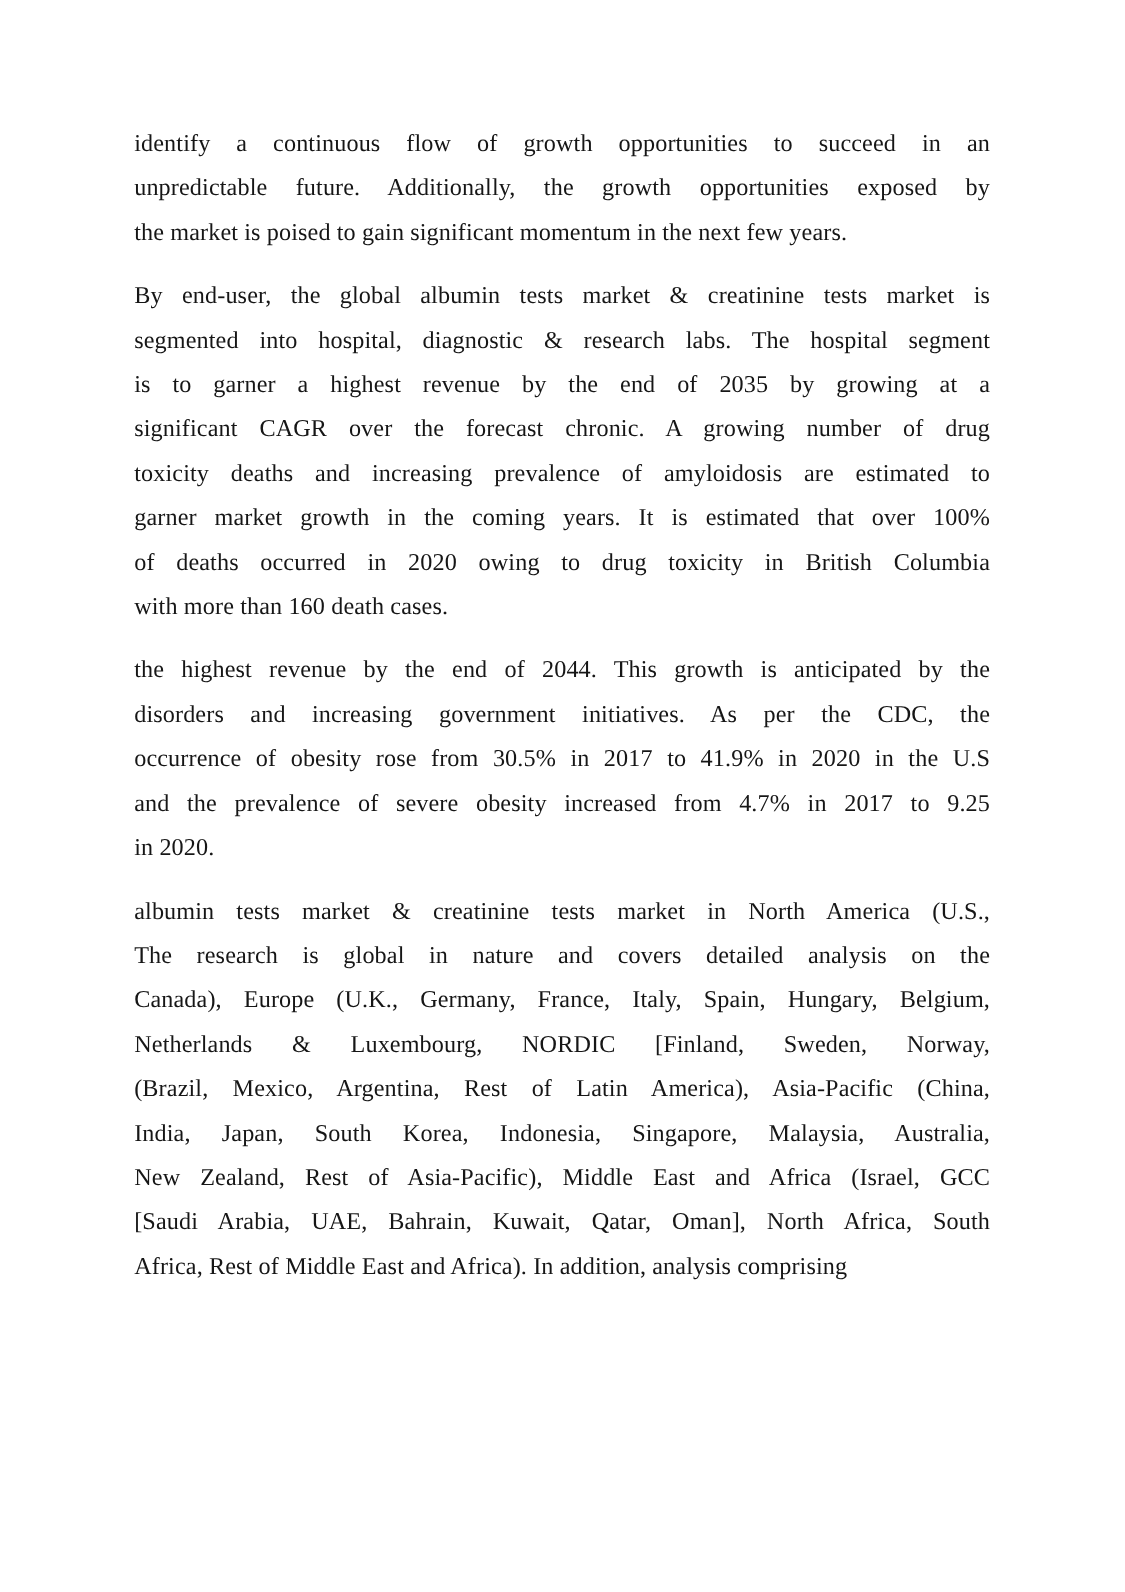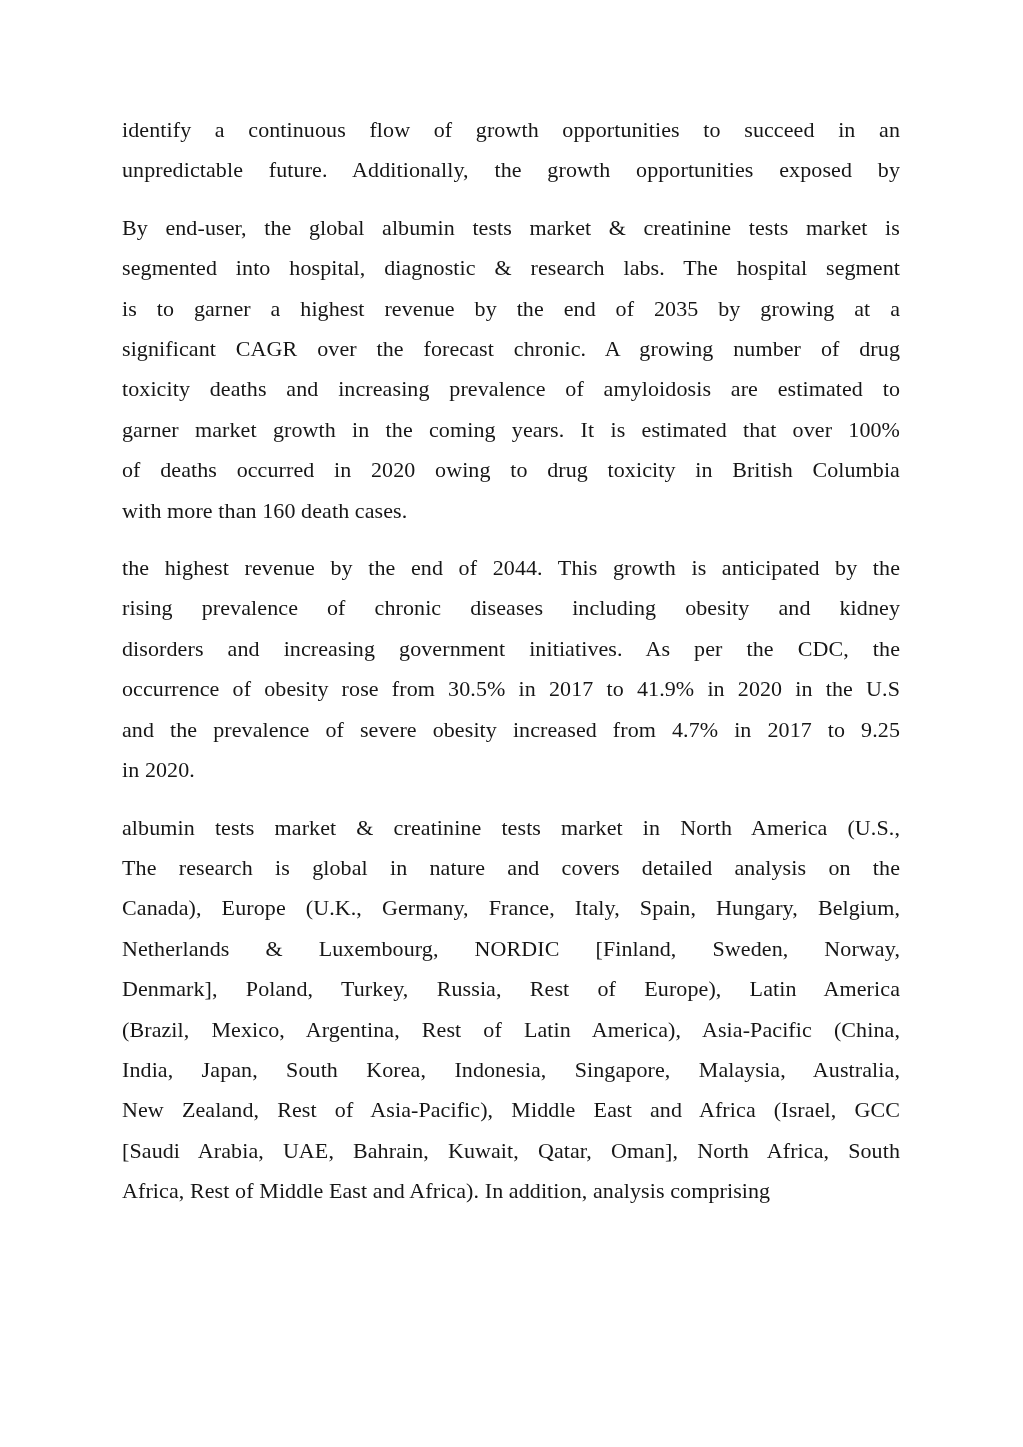--- a/index.html
+++ b/index.html
@@ -40,45 +40,44 @@
   }
 </style>
 </head>
 <body>
 
 <div class="page">
   <div class="text-block">
       <div class="paragraph">
         <div class="line"><span class="seg">identify a continuous flow of growth opportunities to succeed in an</span></div>
         <div class="line"><span class="seg">unpredictable future. Additionally, the growth opportunities exposed by</span></div>
+        <div class="line last"><span class="seg">the market is poised to gain significant momentum in the next few years.</span></div>
       </div>
       <div class="paragraph">
         <div class="line"><span class="seg">By end-user, the global albumin tests market &amp; creatinine tests market is</span></div>
         <div class="line"><span class="seg">segmented into hospital, diagnostic &amp; research labs. The hospital segment</span></div>
         <div class="line"><span class="seg">is to garner a highest revenue by the end of 2035 by growing at a</span></div>
         <div class="line"><span class="seg">significant CAGR over the forecast chronic. A growing number of drug</span></div>
         <div class="line"><span class="seg">toxicity deaths and increasing prevalence of amyloidosis are estimated to</span></div>
         <div class="line"><span class="seg">garner market growth in the coming years. </span><span class="seg italic">It is estimated that over 100%</span></div>
         <div class="line"><span class="seg italic">of deaths occurred in 2020 owing to drug toxicity in British Columbia</span></div>
         <div class="line last"><span class="seg italic">with more than 160 death cases.</span></div>
       </div>
       <div class="paragraph">
         <div class="line"><span class="seg">the highest revenue by the end of 2044. This growth is anticipated by the</span></div>
-        <div class="line"><span class="seg">rising prevalence of chronic diseases including obesity and kidney</span></div>
         <div class="line"><span class="seg">disorders and increasing government initiatives. </span><span class="seg italic">As per the CDC, the</span></div>
         <div class="line"><span class="seg italic">occurrence of obesity rose from 30.5% in 2017 to 41.9% in 2020 in the U.S</span></div>
         <div class="line"><span class="seg italic">and the prevalence of severe obesity increased from 4.7% in 2017 to 9.25</span></div>
         <div class="line last"><span class="seg italic">in 2020.</span></div>
       </div>
       <div class="paragraph">
         <div class="line"><span class="seg">albumin tests market &amp; creatinine tests market in North America (U.S.,</span></div>
         <div class="line"><span class="seg">The research is global in nature and covers detailed analysis on the</span></div>
         <div class="line"><span class="seg">Canada), Europe (U.K., Germany, France, Italy, Spain, Hungary, Belgium,</span></div>
         <div class="line"><span class="seg">Netherlands &amp; Luxembourg, NORDIC [Finland, Sweden, Norway,</span></div>
-        <div class="line"><span class="seg">Denmark], Poland, Turkey, Russia, Rest of Europe), Latin America</span></div>
         <div class="line"><span class="seg">(Brazil, Mexico, Argentina, Rest of Latin America), Asia-Pacific (China,</span></div>
         <div class="line"><span class="seg">India, Japan, South Korea, Indonesia, Singapore, Malaysia, Australia,</span></div>
         <div class="line"><span class="seg">New Zealand, Rest of Asia-Pacific), Middle East and Africa (Israel, GCC</span></div>
         <div class="line"><span class="seg">[Saudi Arabia, UAE, Bahrain, Kuwait, Qatar, Oman], North Africa, South</span></div>
         <div class="line last"><span class="seg">Africa, Rest of Middle East and Africa). In addition, analysis comprising</span></div>
       </div>
     </div>
 </div>
 
 </body></html>

